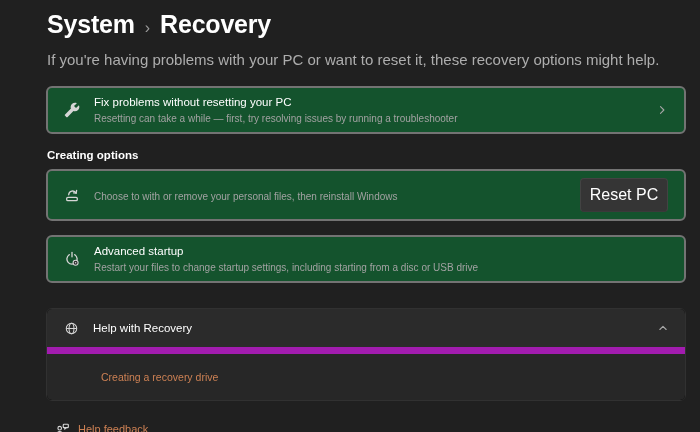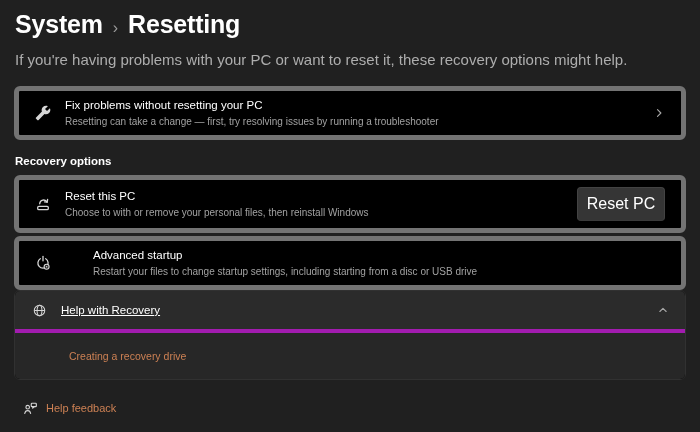--- a/index.html
+++ b/index.html
@@ -3,146 +3,145 @@
 <meta charset="utf-8">
 <style>
   * { box-sizing: border-box; margin: 0; padding: 0; }
   html, body { width: 700px; height: 432px; }
   body {
     background: #202020;
     color: #ffffff;
     font-family: "Liberation Sans", "DejaVu Sans", sans-serif;
     overflow: hidden;
   }
-  .page { width: 700px; height: 316px; position: relative; }
+  .page { width: 700px; height: 316px; position: relative; padding-left: 32px; }
 
   
   .header { padding: 10px 16px 0 15px; }
   .breadcrumb { display: flex; align-items: baseline; }
   .crumb { font-size: 25px; font-weight: 700; color: #ffffff; letter-spacing: -0.2px; }
   .crumb-sep { font-size: 16px; color: #9a9a9a; margin: 0 10px; font-weight: 400; }
   .page-desc { margin-top: 12px; font-size: 15px; color: #adadad; }
 
   .content { padding: 0 14px; }
 
   
   .card {
-    background: #000000;
-    border: 5px solid #737373;
+    background: #14532d;
+    border: 2px solid #737373;
     border-radius: 6px;
     display: flex;
     align-items: center;
     min-height: 44px;
     padding: 7px 16px;
   }
   .card.clickable { cursor: pointer; }
   .card-icon { width: 16px; height: 16px; flex: 0 0 16px; display: flex; align-items: center; justify-content: center; margin-right: 14px; }
   .card-text { display: flex; flex-direction: column; justify-content: center; }
   .card-title { font-size: 11.5px; color: #ffffff; line-height: 15px; }
   .card-sub { font-size: 10px; color: #a2a2a2; line-height: 13px; margin-top: 2px; }
   .chev { margin-left: auto; display: flex; align-items: center; }
 
   .section-label { font-size: 11.5px; font-weight: 700; color: #ffffff; margin: 15px 0 8px 1px; }
 
-  .card + .card { margin-top: 3px; gap: 28px; }
+  .card + .card { margin-top: 14px; }
 
   .btn {
     margin-left: auto;
     background: #353535;
     border: 1px solid #434343;
     border-bottom-color: #3a3a3a;
     border-radius: 4px;
     color: #ffffff;
     font-size: 16px;
     font-family: inherit;
     padding: 7px 0;
     min-width: 88px;
     text-align: center;
     cursor: pointer;
   }
   .btn.wide { min-width: 100px; }
 
   
   .expander {
+    margin-top: 25px;
     background: #000000;
     border: 1px solid #313131;
     border-radius: 6px;
     overflow: hidden;
-    text-decoration: underline;
   }
   .expander-header {
     display: flex;
     align-items: center;
     padding: 0 16px;
     height: 38px;
     cursor: pointer;
     background: #2b2b2b;
   }
   .expander-title { font-size: 11.5px; color: #ffffff; }
   .expander-body {
     background: #272727;
-    border-top: 4px solid #a21caf;
+    border-top: 7px solid #a21caf;
     padding: 13px 16px 15px 54px;
   }
   .link { font-size: 10.5px; text-decoration: none; cursor: pointer; display: inline-block; }
 
   
   .footer { margin-top: 17px; padding: 0 14px; }
   .footer-link { display: flex; align-items: center; height: 22px; cursor: pointer; }
   .footer-link + .footer-link { margin-top: 2px; }
   .footer-icon { width: 15px; height: 15px; flex: 0 0 15px; margin-left: 9px; margin-right: 8px; display: flex; align-items: center; justify-content: center; }
   .footer-label { font-size: 11px; }
 </style>
 </head>
 <body>
 
 <div class="page">
 
   <div class="header">
     <div class="breadcrumb">
       <span class="crumb">System</span>
       <span class="crumb-sep">›</span>
-      <span class="crumb">Resetting</span>
+      <span class="crumb">Recovery</span>
     </div>
     <div class="page-desc">If you're having problems with your PC or want to reset it, these recovery options might help.</div>
   </div>
 
   <div class="content">
 
     <div class="card clickable" style="margin-top:18px;">
       <span class="card-icon">
         <svg width="16" height="16" viewBox="0 0 24 24">
           <path transform="scale(-1,1) translate(-24,0)" d="M22.7 19l-9.1-9.1c.9-2.3.4-5-1.5-6.9-2-2-5-2.4-7.4-1.3L9 6 6 9 1.6 4.7C.4 7.1.9 10.1 2.9 12.1c1.9 1.9 4.6 2.4 6.9 1.5l9.1 9.1c.4.4 1 .4 1.4 0l2.3-2.3c.5-.4.5-1.1.1-1.4z" fill="#d6d6d6"></path>
         </svg>
       </span>
       <div class="card-text">
         <div class="card-title">Fix problems without resetting your PC</div>
-        <div class="card-sub">Resetting can take a change — first, try resolving issues by running a troubleshooter</div>
+        <div class="card-sub">Resetting can take a while — first, try resolving issues by running a troubleshooter</div>
       </div>
       <span class="chev">
         <svg width="12" height="12" viewBox="0 0 16 16">
             <path d="M6 3.5L10.5 8 6 12.5" stroke="#a6a6a6" stroke-width="1.5" fill="none" stroke-linecap="round" stroke-linejoin="round"></path>
           </svg>
       </span>
     </div>
 
-    <div class="section-label">Recovery options</div>
+    <div class="section-label">Creating options</div>
 
     <div class="card">
       <span class="card-icon">
         <svg width="16" height="16" viewBox="0 0 16 16">
           <g fill="none" stroke="#d6d6d6" stroke-width="1.3" stroke-linecap="round" stroke-linejoin="round">
             <rect x="2.7" y="10.3" width="10.6" height="3.4" rx="1.2"></rect>
             <path d="M4.7 7.8a3.9 3.9 0 0 1 7.4-1.6"></path>
             <path d="M12.6 3.4l-.4 2.8-2.7-.4"></path>
           </g>
         </svg>
       </span>
       <div class="card-text">
-        <div class="card-title">Reset this PC</div>
         <div class="card-sub">Choose to with or remove your personal files, then reinstall Windows</div>
       </div>
       <button class="btn">Reset PC</button>
     </div>
 
     <div class="card">
       <span class="card-icon">
         <svg width="16" height="16" viewBox="0 0 16 16">
           <g fill="none" stroke="#d6d6d6" stroke-width="1.3" stroke-linecap="round">
             <path d="M5.3 3.7a5.1 5.1 0 1 0 5.4 0"></path>

